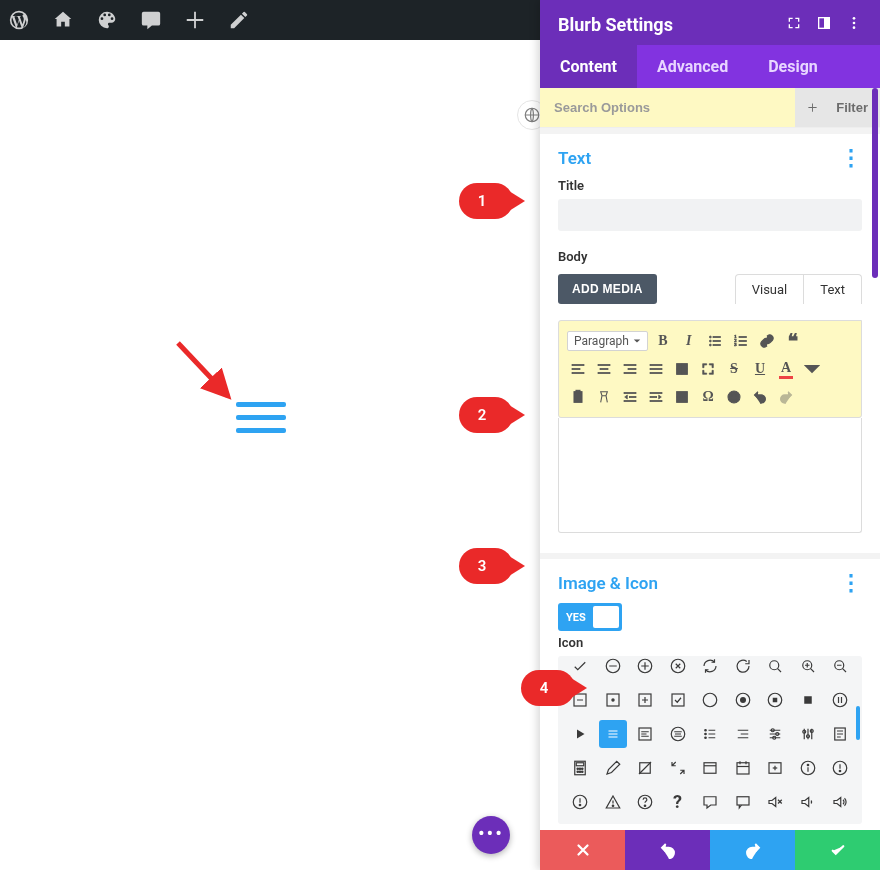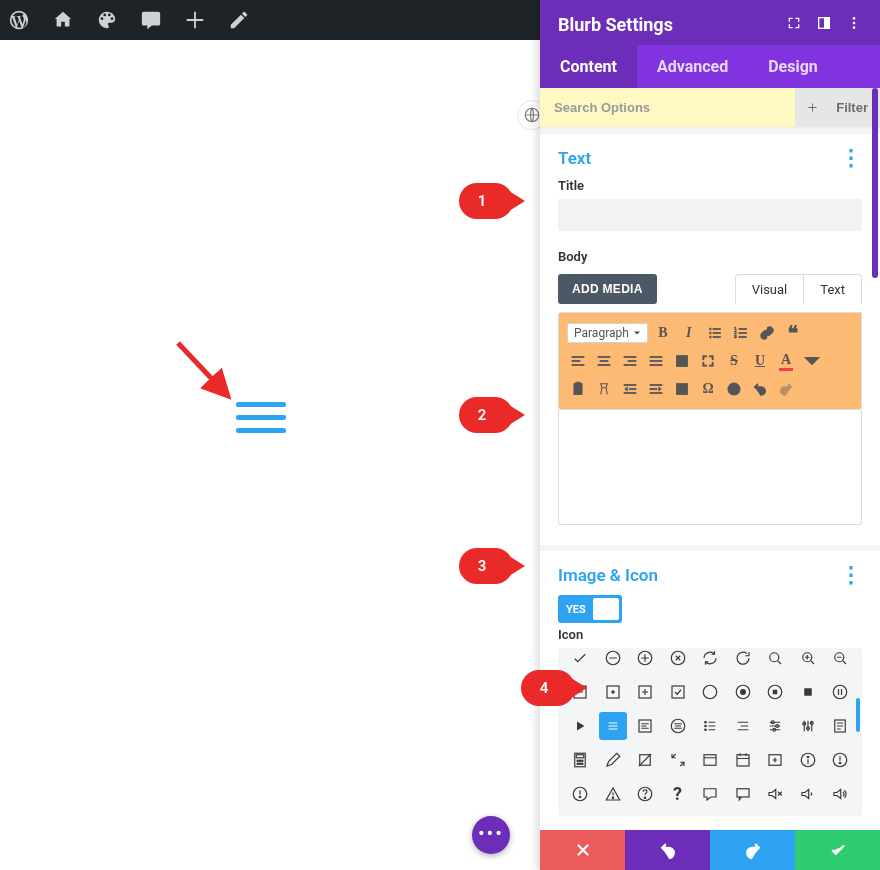--- a/index.html
+++ b/index.html
@@ -42,21 +42,21 @@
   .sect-title { color:#2ea3f2; font-weight:600; font-size:17px; }
   .sect-dots { color:#2ea3f2; font-size:22px; line-height:0.4; font-weight:700; letter-spacing:0; }
   .field-label { font-size:13px; font-weight:600; color:#333; margin:8px 0 6px; }
   .text-input { width:100%; background:#f1f2f3; border:none; border-radius:3px; height:32px; }
   .add-media { background:#4c5866; color:#fff; border:none; border-radius:3px; padding:8px 14px; font-weight:700; font-size:12px; letter-spacing:.3px; margin-top:4px; cursor:pointer; }
   .body-row{display:flex;justify-content:space-between;align-items:flex-end;}
   .vt-tabs { display:flex; }
   .vt-tab { border:1px solid #dcdcdc; border-bottom:none; padding:7px 16px; background:#fff; font-size:13px; color:#333; cursor:pointer; }
   .vt-tab:first-child{border-radius:4px 0 0 0;}
   .vt-tab:last-child{border-radius:0 4px 0 0; border-left:none;}
-  .toolbar-box { border:1px solid #dcdcdc; background:#fdba74; border-radius:3px 0 3px 3px; padding:6px 8px; margin-top:8px;}
+  .toolbar-box { border:1px solid #dcdcdc; background:#fef9c3; border-radius:3px 0 3px 3px; padding:6px 8px; margin-top:16px;}
   .tb-row { display:flex; flex-wrap:wrap; align-items:center; gap:4px; padding:3px 0;}
   .para { font-size:12px; padding:2px 6px; background:#fff; border:1px solid #d3d3d3; border-radius:2px; display:flex; align-items:center; gap:4px; color:#555;}
   .para svg{width:8px;height:8px;fill:#555;}
   .tb-btn { width:22px; height:22px; display:flex; align-items:center; justify-content:center; color:#555; font-weight:700; font-family:Georgia, serif; font-size:14px; border-radius:2px;}
   .tb-btn svg { width:16px; height:16px; fill:#555; stroke:#555; }
   .editor-area { border:1px solid #dcdcdc; border-top:none; border-radius:0 0 3px 3px; height:115px; background:#fff; }
   
   .toggle { width:64px; height:28px; background:#2ea3f2; border-radius:3px; position:relative; display:inline-flex; align-items:center; color:#fff; font-size:11px; font-weight:700; padding-left:8px; cursor:pointer;}
   .toggle .knob { position:absolute; right:3px; top:3px; width:26px; height:22px; background:#fff; border-radius:2px; }
   

